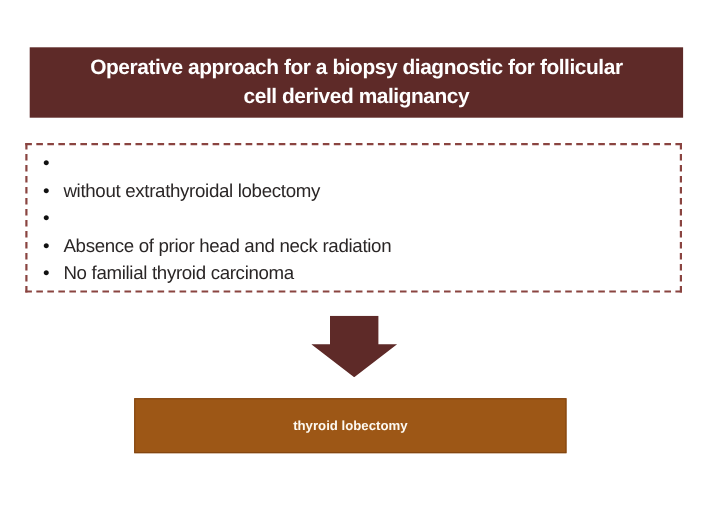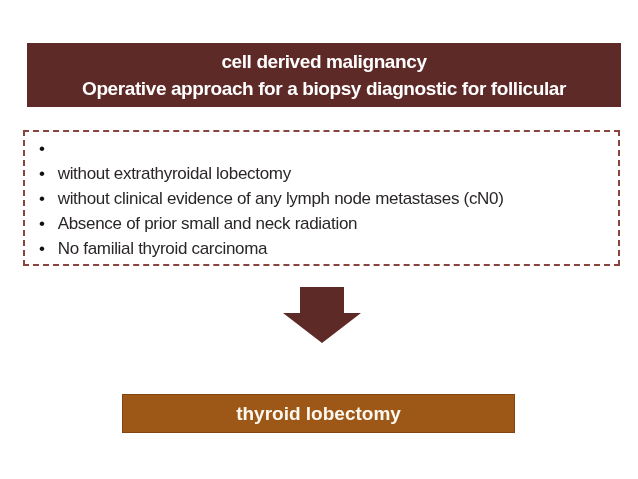--- a/index.html
+++ b/index.html
@@ -76,70 +76,68 @@
     height: 56px;
   }
   .down-arrow polygon {
     fill: var(--maroon, #5e2a28);
   }
   .result-box {
     position: absolute;
     left: 122px;
     top: 362px;
     width: 393px;
-    height: 39px;
+    height: 50px;
     box-sizing: border-box;
     background: var(--brown, #9d5716);
     border: 1px solid var(--brown-border, #824510);
     color: var(--result-text, #fdf9f1);
     display: flex;
     align-items: center;
     justify-content: center;
-    font-size: 19px;
+    font-size: 12px;
     font-weight: bold;
-    margin-top: 32px;
   }
   .footnote {
     position: absolute;
     left: 0;
     top: 429px;
     width: 638px;
     text-align: center;
     font-size: 16px;
     font-weight: bold;
     letter-spacing: -0.3px;
     color: var(--footnote-text, #151515);
   }
 </style>
 </head>
 <body>
 
 <div class="slide">
 
   <div class="title-box">
+    <span class="title-line">Operative approach for a biopsy diagnostic for follicular</span>
     <span class="title-line">cell derived malignancy</span>
-    <span class="title-line">Operative approach for a biopsy diagnostic for follicular</span>
   </div>
 
   <div class="criteria-box">
     <ul class="criteria-list">
       <li class="criteria-item">
         <span class="bullet-dot">•</span>
       </li>
       <li class="criteria-item">
         <span class="bullet-dot">•</span>
         <span>without extrathyroidal lobectomy</span>
       </li>
       <li class="criteria-item">
         <span class="bullet-dot">•</span>
-        <span>without clinical evidence of any lymph node metastases (cN0)</span>
       </li>
       <li class="criteria-item">
         <span class="bullet-dot">•</span>
-        <span>Absence of prior small and neck radiation</span>
+        <span>Absence of prior head and neck radiation</span>
       </li>
       <li class="criteria-item">
         <span class="bullet-dot">•</span>
         <span>No familial thyroid carcinoma</span>
       </li>
     </ul>
   </div>
 
   <svg class="down-arrow" viewBox="0 0 78 56" xmlns="http://www.w3.org/2000/svg">
     <polygon points="17,0 61,0 61,26 78,26 39,56 0,26 17,26"></polygon>

